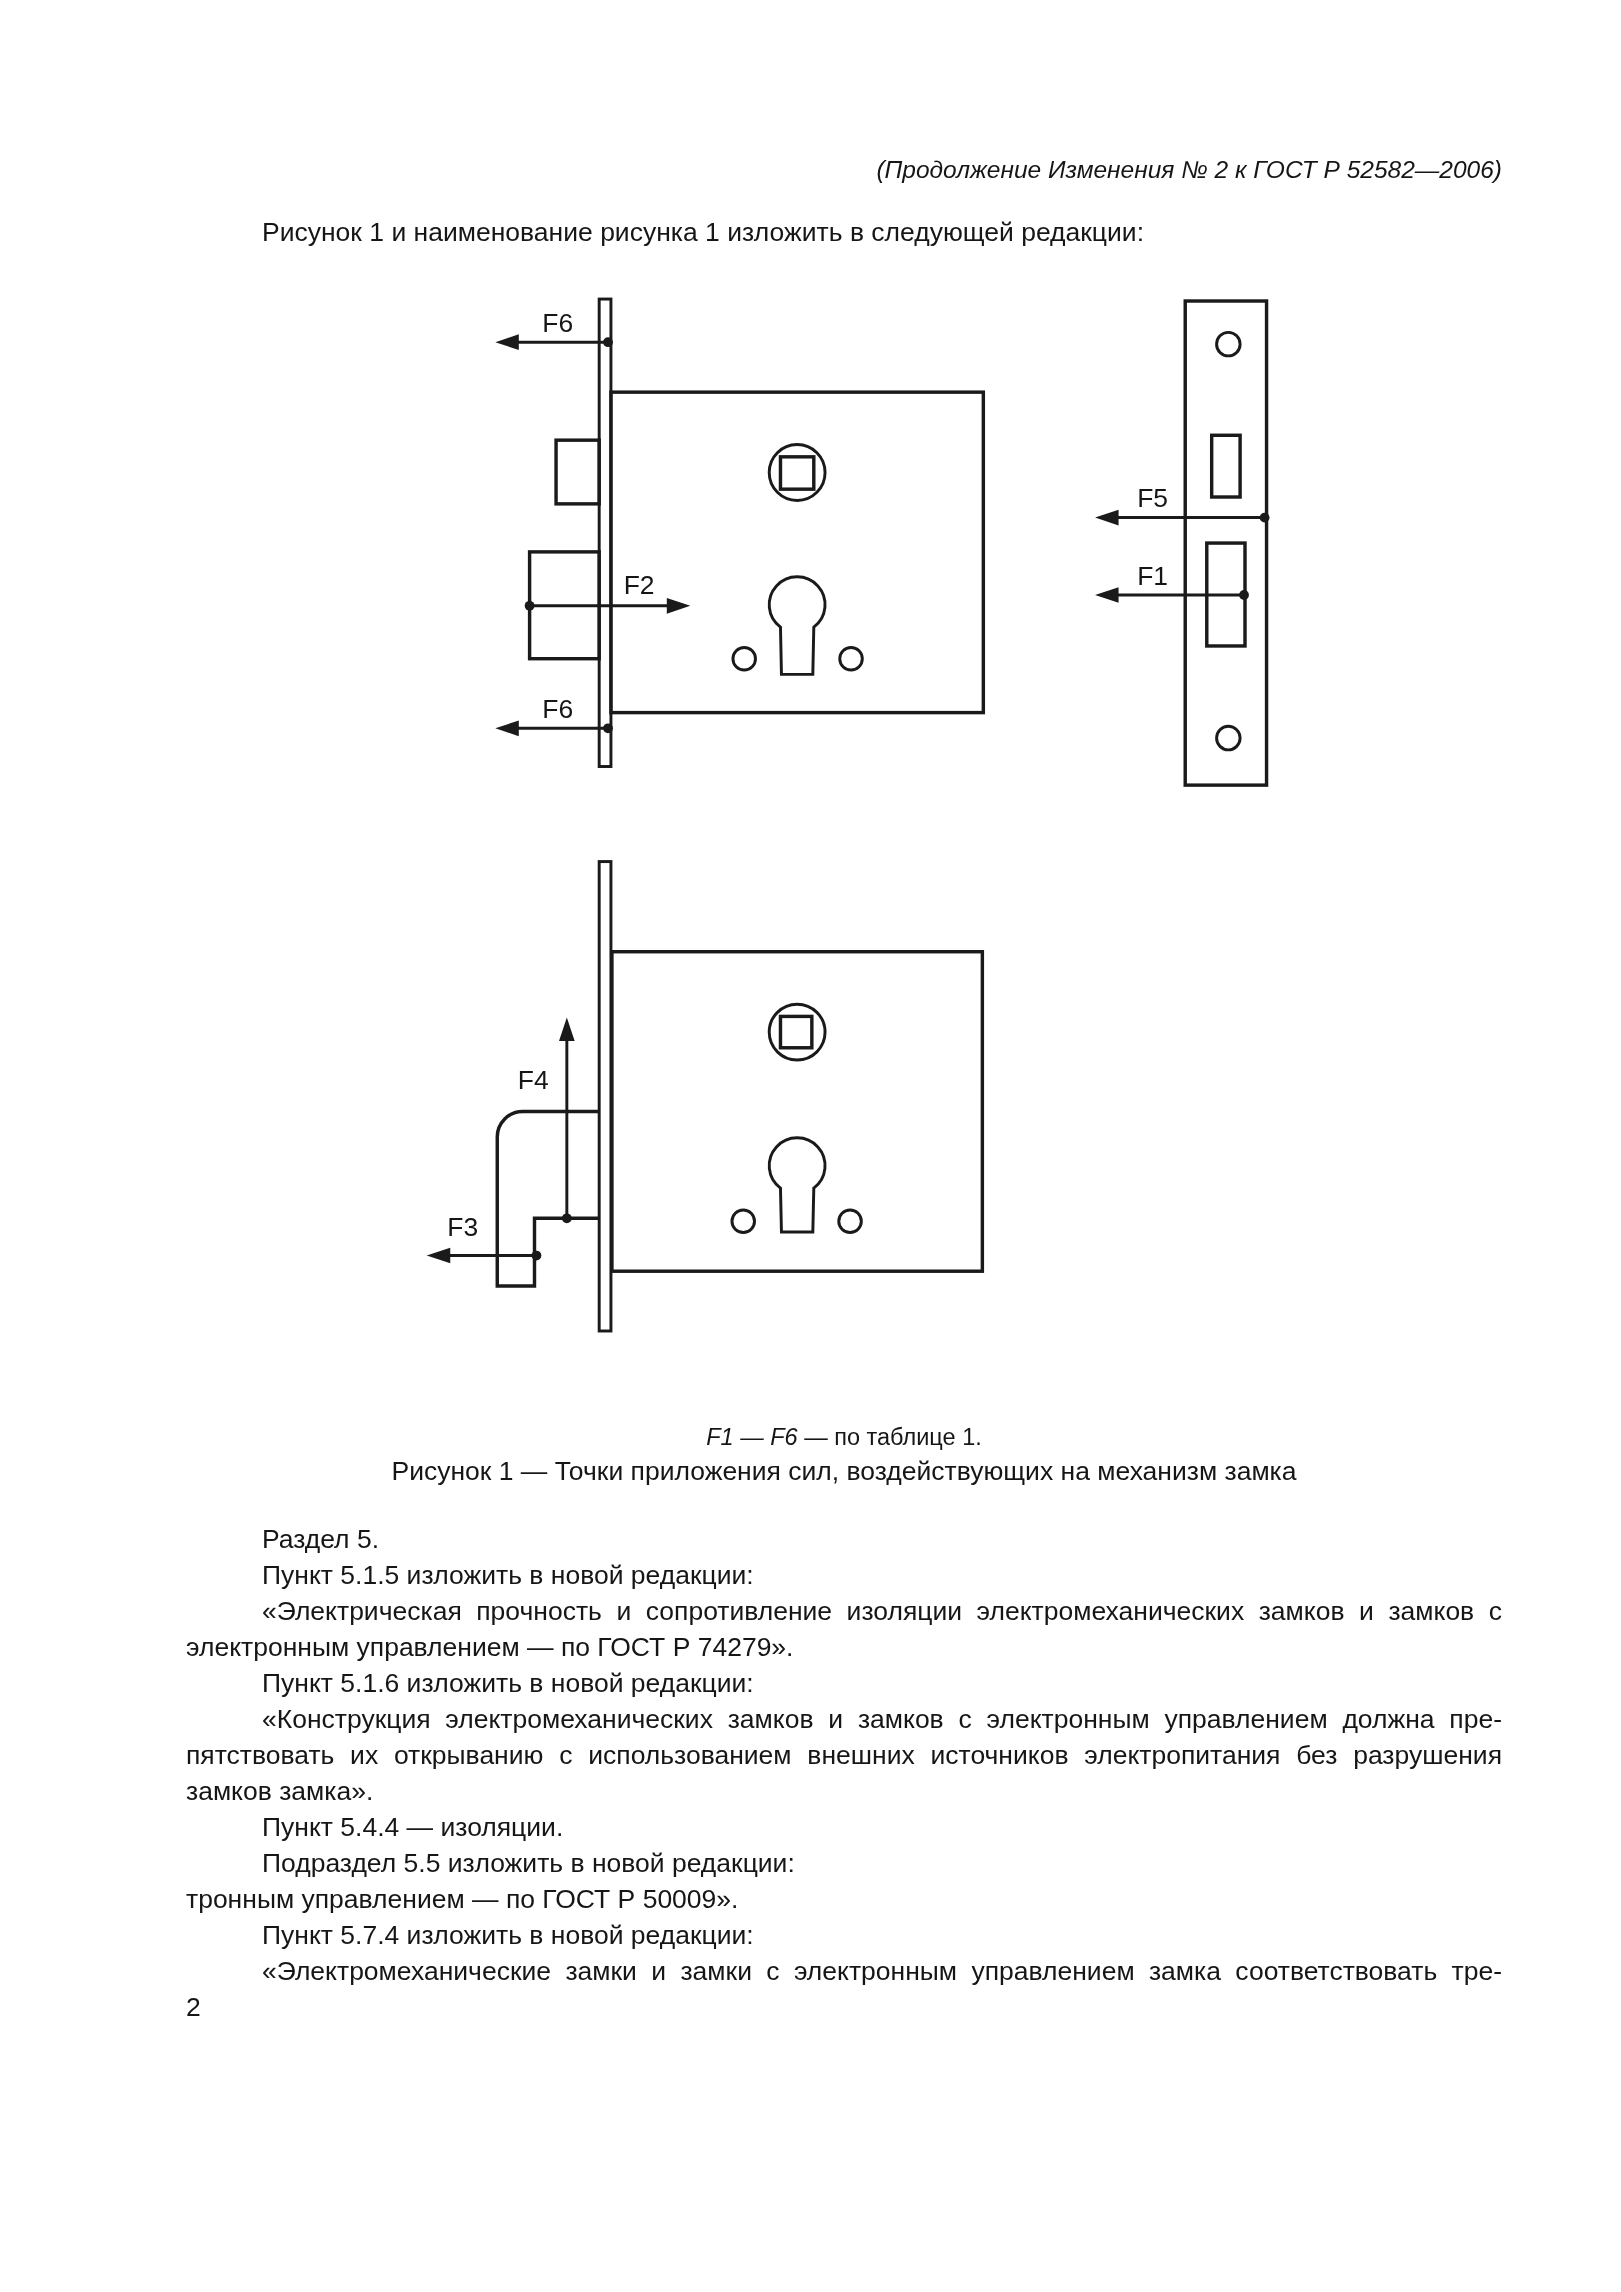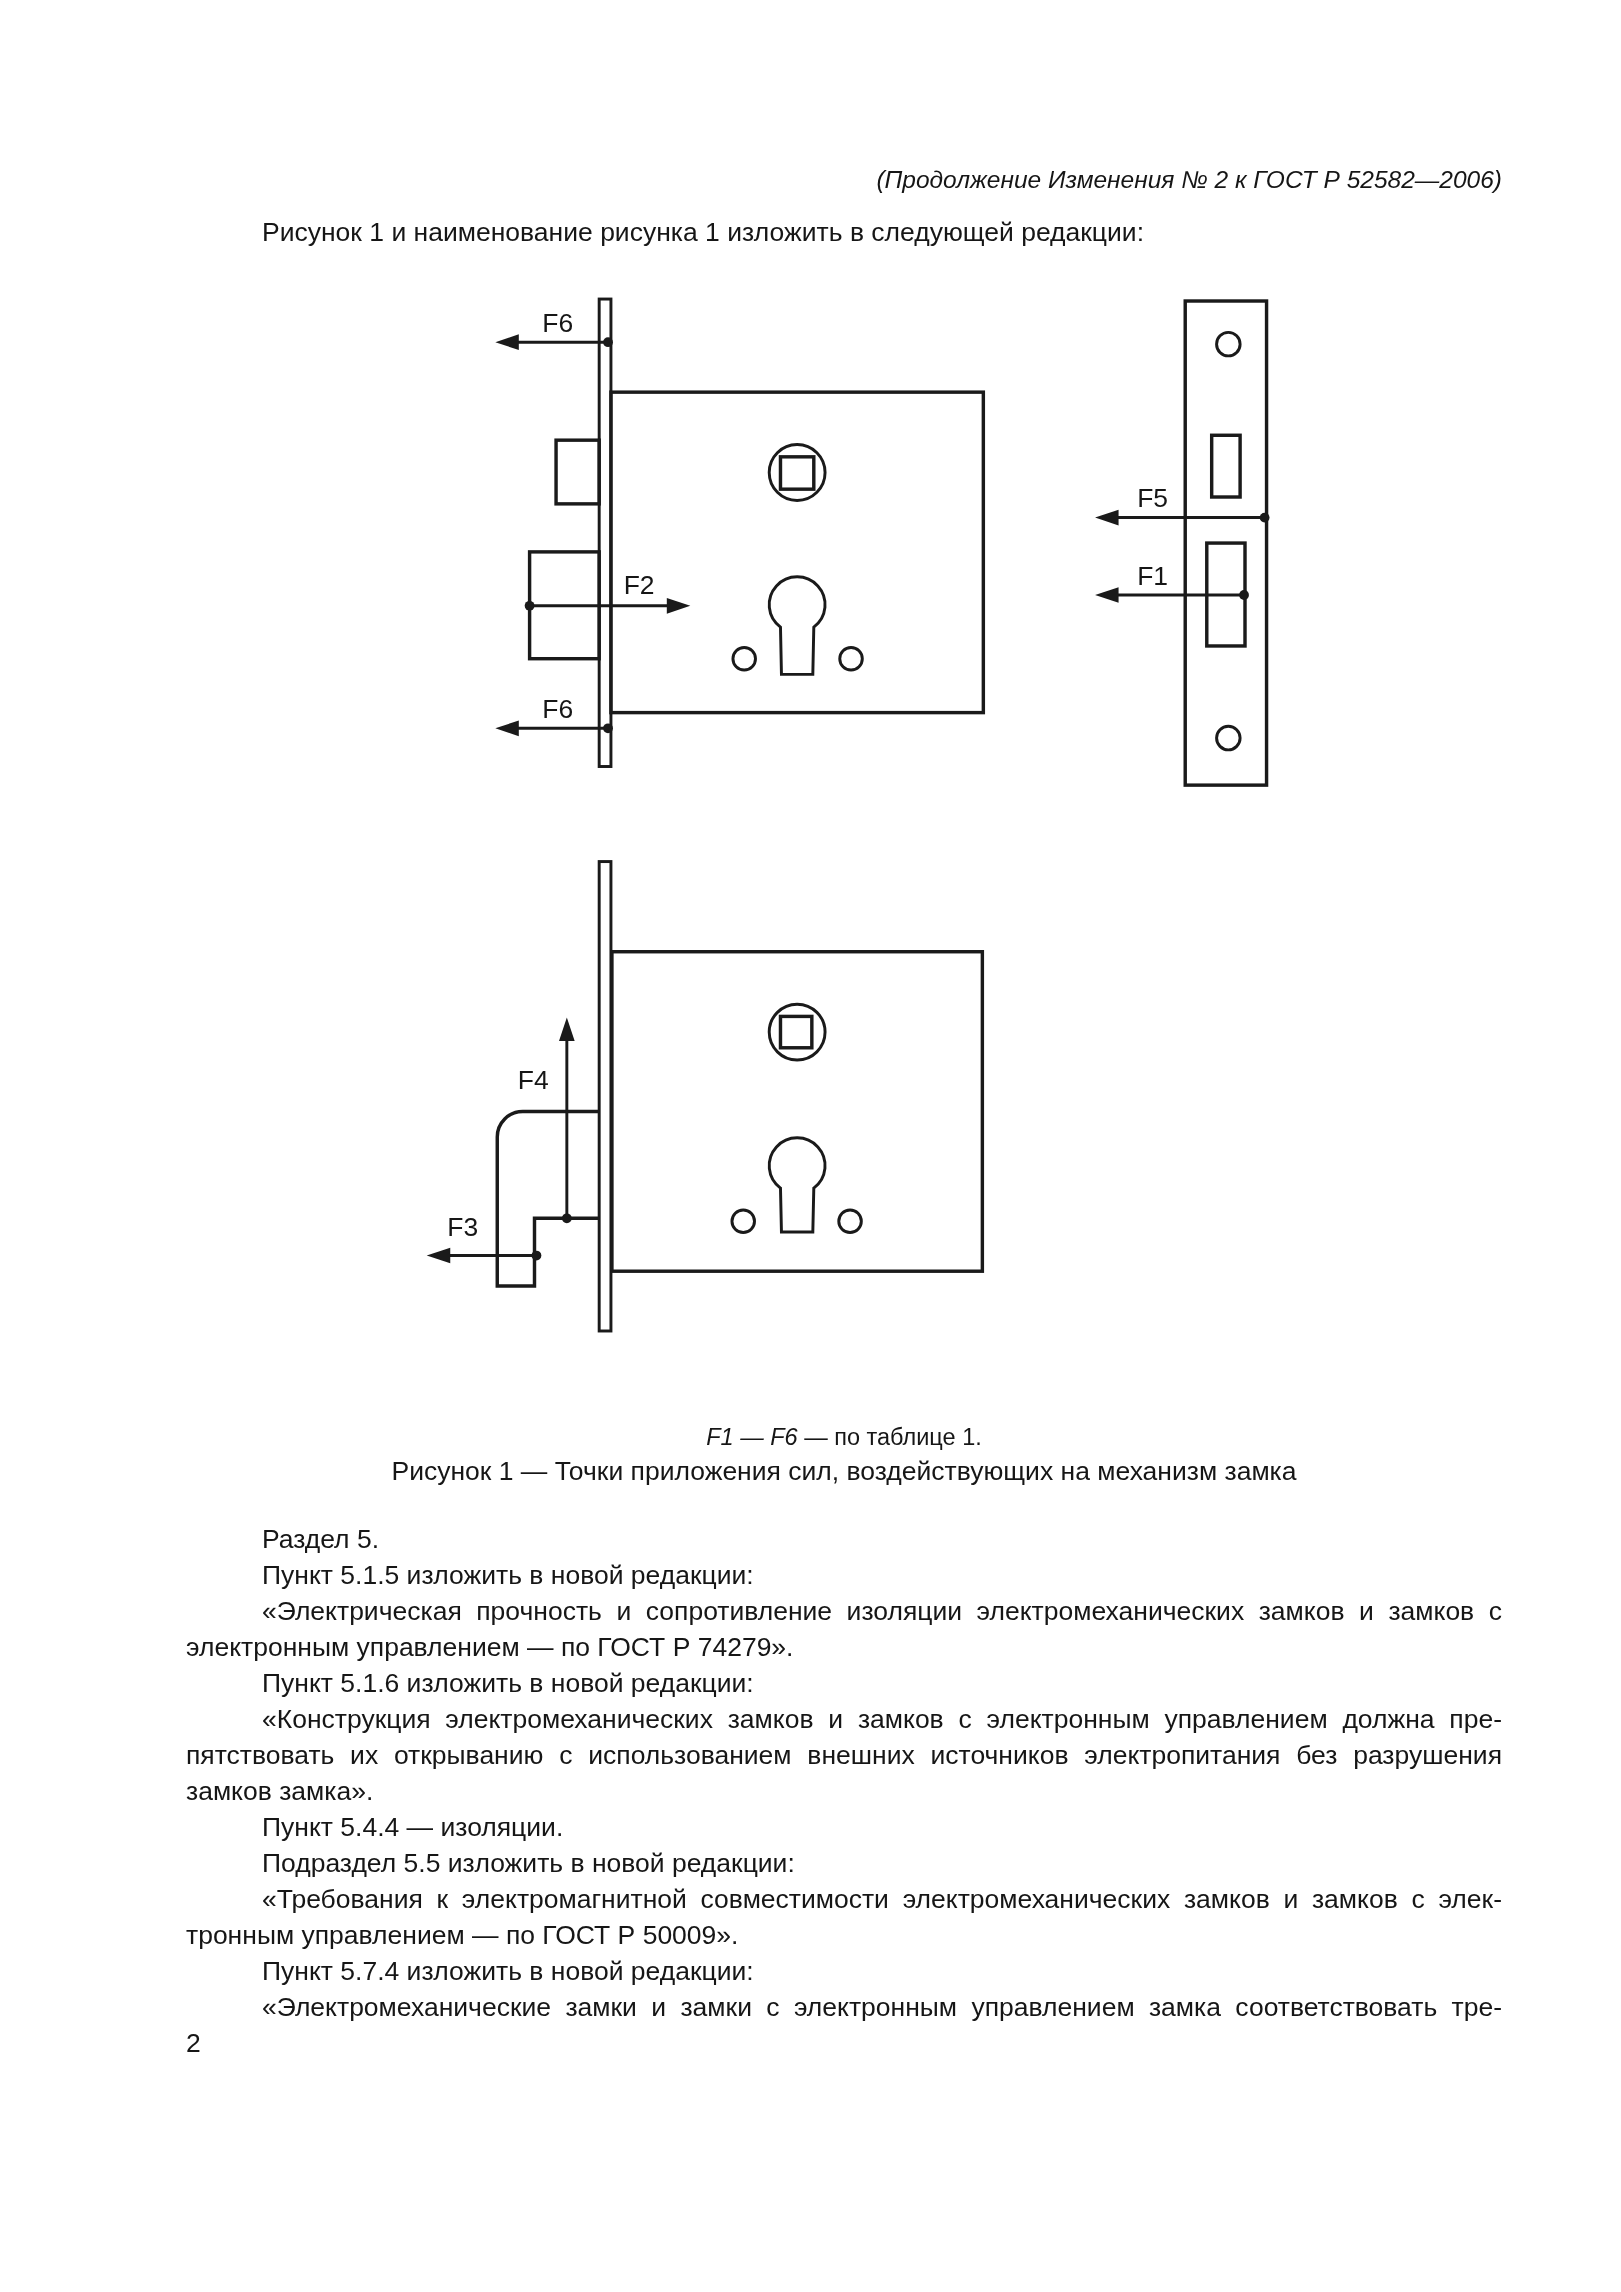--- a/index.html
+++ b/index.html
@@ -3,21 +3,21 @@
 <meta charset="utf-8">
 <style>
   html,body { margin:0; padding:0; }
   body {
     width:1621px; height:2293px; background:#ffffff; position:relative;
     font-family:"Liberation Sans", "DejaVu Sans", sans-serif; color:#161616;
   }
   .page { position:absolute; inset:0; background:#fff; overflow:hidden; }
 
   .header {
-    position:absolute; top:166px; left:186px; width:1316px;
+    position:absolute; top:156px; left:186px; width:1316px;
     text-align:right; font-style:italic; font-size:24.5px; white-space:nowrap;
   }
   .intro {
     position:absolute; top:217px; left:186px; width:1316px;
     font-size:26.5px; text-indent:76px;
   }
 
   .figure { position:absolute; left:412px; top:289px; }
   .figure * { vector-effect:none; }
   .ln   { stroke:#1a1a1a; stroke-width:3;   fill:none; }
@@ -142,21 +142,20 @@
     <div class="i">Раздел 5.</div>
     <div class="i">Пункт 5.1.5 изложить в новой редакции:</div>
     <div class="i j">«Электрическая прочность и сопротивление изоляции электромеханических замков и замков с</div>
     <div>электронным управлением — по ГОСТ Р 74279».</div>
     <div class="i">Пункт 5.1.6 изложить в новой редакции:</div>
     <div class="i j">«Конструкция электромеханических замков и замков с электронным управлением должна пре-</div>
     <div class="j">пятствовать их открыванию с использованием внешних источников электропитания без разрушения</div>
     <div>замков замка».</div>
     <div class="i">Пункт 5.4.4 — изоляции.</div>
     <div class="i">Подраздел 5.5 изложить в новой редакции:</div>
-    <div class="i j">«Требования к электромагнитной совместимости электромеханических замков и замков с элек-</div>
     <div>тронным управлением — по ГОСТ Р 50009».</div>
     <div class="i">Пункт 5.7.4 изложить в новой редакции:</div>
     <div class="i j">«Электромеханические замки и замки с электронным управлением замка соответствовать тре-</div>
     <div class="pagenum">2</div>
   </div>
 
 </div>
 
 
 </body></html>

